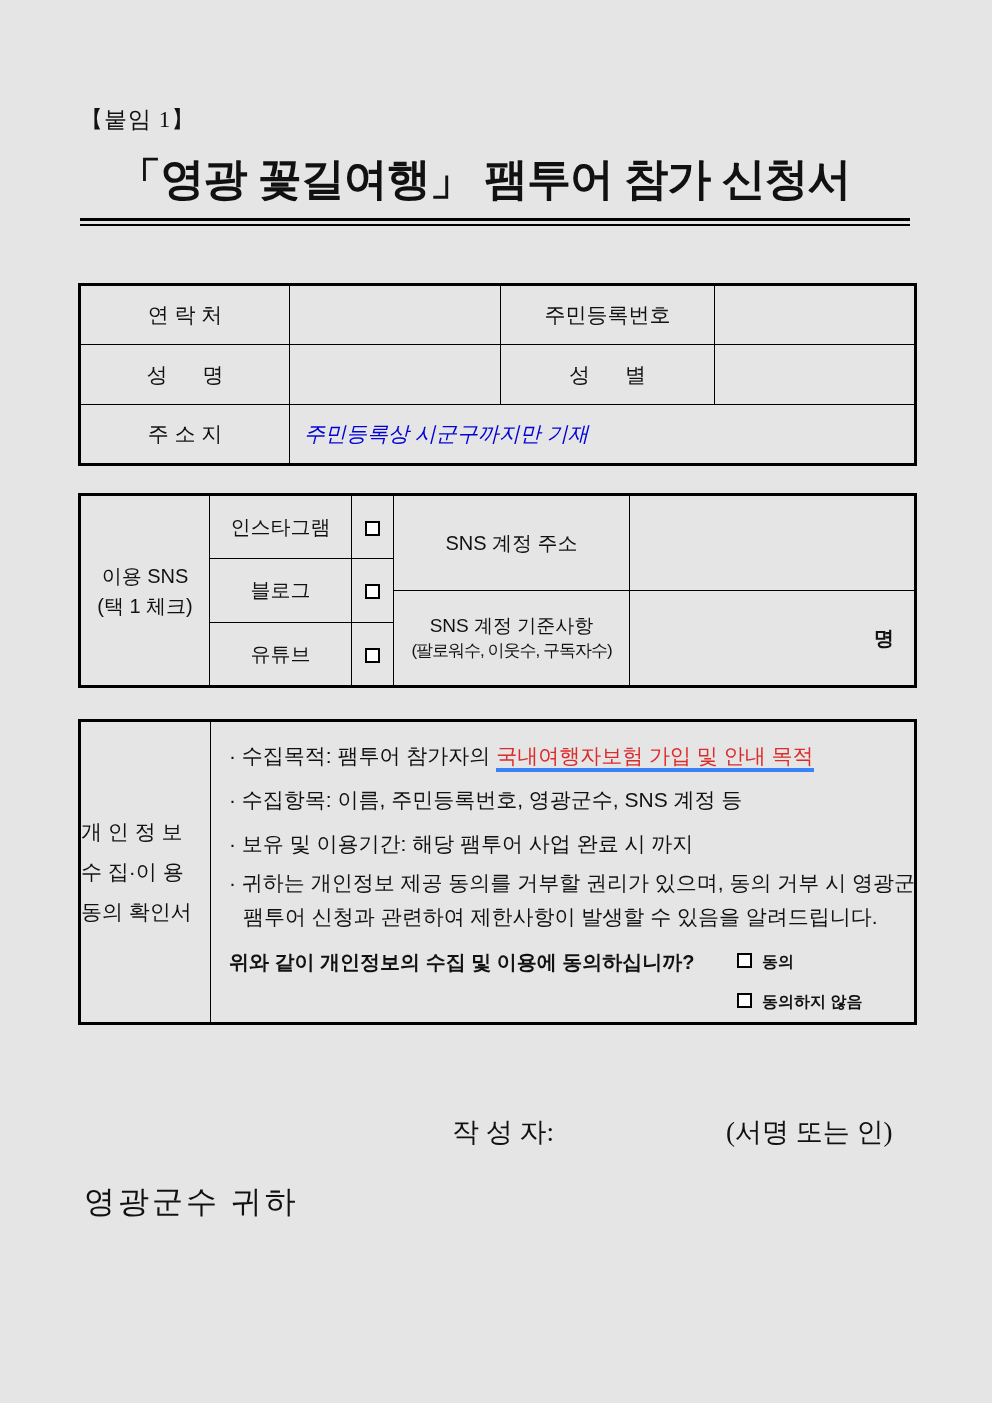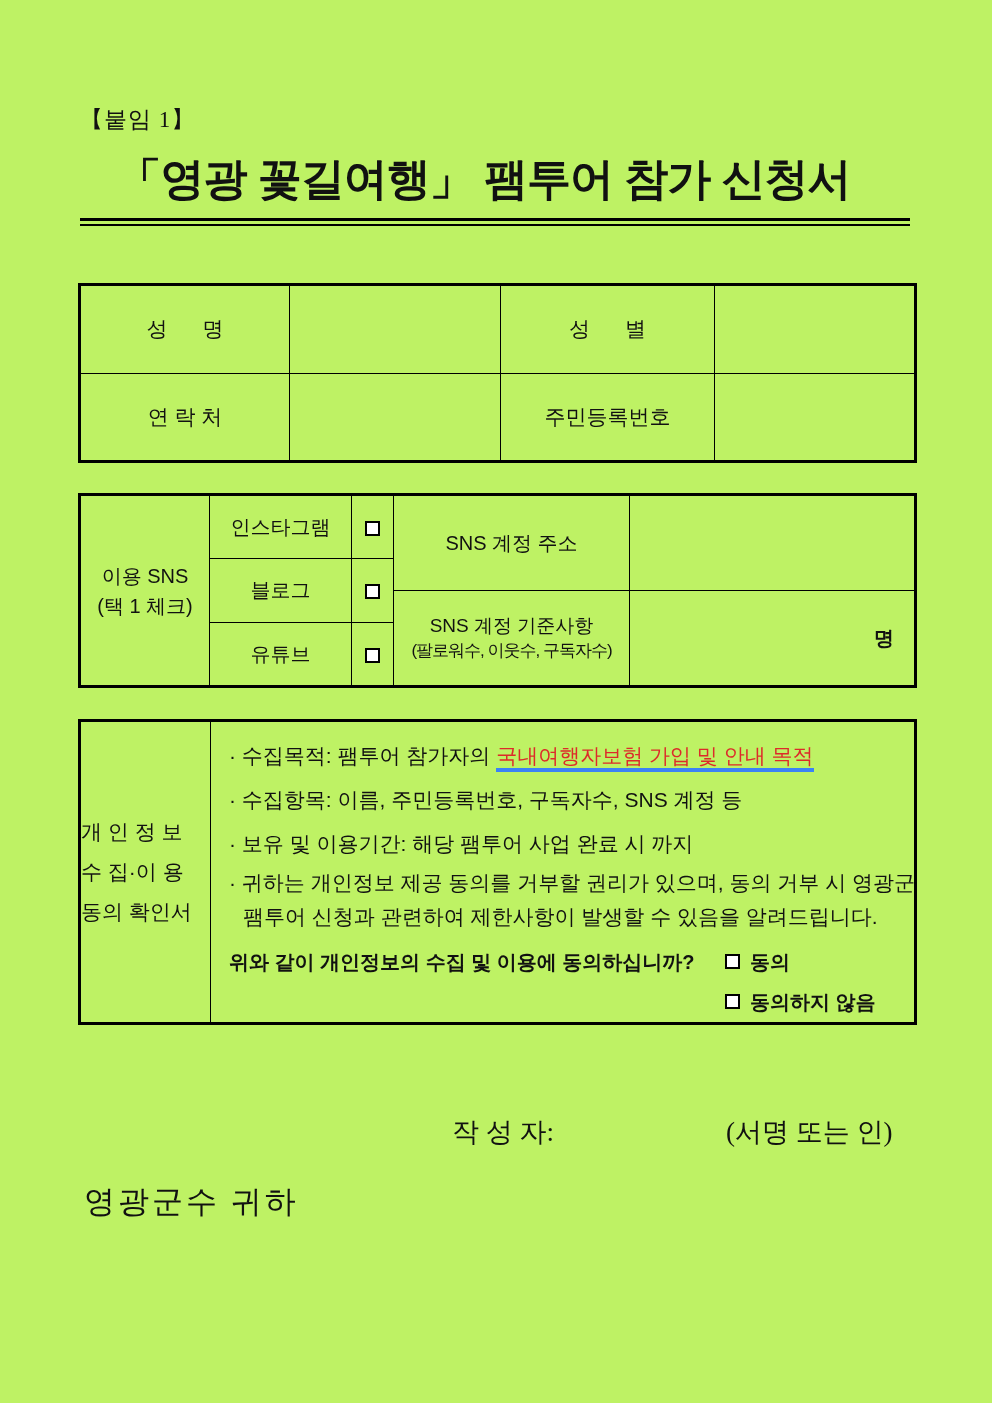--- a/index.html
+++ b/index.html
@@ -1,21 +1,21 @@
 <!DOCTYPE html>
 <html><head>
 <meta charset="utf-8">
 <style>
   * { margin:0; padding:0; box-sizing:border-box; }
   html,body { background:#888; }
   .page {
     position:relative;
     width:992px; height:1403px;
     margin:0 auto;
-    background:#bef264;
+    background:#e5e5e5;
     font-family:"Liberation Sans","DejaVu Sans",sans-serif;
     color:#111;
     overflow:hidden;
   }
   .serif { font-family:"Liberation Serif","DejaVu Serif",serif; }
 
   .attachment {
     position:absolute; left:80px; top:104px;
     font-size:23px; letter-spacing:1px;
   }
@@ -58,21 +58,21 @@
   .t3 { position:absolute; left:78px; top:719px; width:836px; height:302px; }
   .t3 .side { vertical-align:middle; font-size:21px; }
   .t3 .side div { line-height:40px; white-space:pre; }
   .t3 .body-cell { vertical-align:top; padding:12px 10px 0 18px; }
   .pv-item  { font-size:21px; line-height:44px; white-space:nowrap; }
   .pv-cont1 { font-size:21px; line-height:34px; white-space:nowrap; }
   .pv-cont2 { font-size:21px; line-height:34px; padding-left:14px; white-space:nowrap; }
   .pv-q, .pv-q2 { position:relative; height:40px; line-height:40px; }
   .pv-q { margin-top:8px; }
   .pv-q b { font-size:20px; }
-  .chk-group { position:absolute; left:496px; top:0; font-size:20px; font-weight:bold; white-space:nowrap; }
+  .chk-group { position:absolute; left:508px; top:0; font-size:16px; font-weight:bold; white-space:nowrap; }
   .chk-group .cb { margin-right:10px; position:relative; top:-2px; }
   .red-u { border-bottom:4px solid #3b82f6; padding-bottom:1px; }
 
   
   .date-line {
     position:absolute; left:78px; top:1048px; width:836px;
     text-align:right; padding-right:8px;
     font-size:27px;
   }
   .date-line .gap1 { margin-left:62px; }
@@ -97,30 +97,36 @@
 
   <table class="t1 frame">
     <colgroup>
         <col style="width:210px">
         <col style="width:211px">
         <col style="width:214px">
         <col style="width:201px">
       </colgroup>
     <tbody>
         <tr>
+      <td class="lbl">연 락 처</td>
+      <td></td>
+      <td class="lbl">주민등록번호</td>
+      <td></td>
+    </tr>
+    <tr>
       <td class="lbl">성      명</td>
       <td></td>
       <td class="lbl">성      별</td>
       <td></td>
     </tr>
     <tr>
-      <td class="lbl">연 락 처</td>
-      <td></td>
-      <td class="lbl">주민등록번호</td>
-      <td></td>
+      <td class="lbl">주 소 지</td>
+      <td class="hint-cell" colspan="3">
+        <span class="hint" style="color:#0000d8">주민등록상 시군구까지만 기재</span>
+      </td>
     </tr>
   </tbody>
     </table>
 
   <table class="t2 frame">
     <colgroup>
         <col style="width:130px">
         <col style="width:142px">
         <col style="width:42px">
         <col style="width:236px">
@@ -166,21 +172,21 @@
       </colgroup>
     <tbody>
         <tr>
       <td class="side">
         <div>개 인 정 보</div>
         <div>수 집·이 용</div>
         <div>동의 확인서</div>
       </td>
       <td class="body-cell">
         <div class="pv-item"><span>· 수집목적: 팸투어 참가자의 </span><span class="red-u" style="color:#dd2a2a">국내여행자보험 가입 및 안내 목적</span></div>
-        <div class="pv-item">· 수집항목: 이름, 주민등록번호, 구독자수, SNS 계정 등</div>
+        <div class="pv-item">· 수집항목: 이름, 주민등록번호, 영광군수, SNS 계정 등</div>
         <div class="pv-item">· 보유 및 이용기간: 해당 팸투어 사업 완료 시 까지</div>
         <div class="pv-cont1">· 귀하는 개인정보 제공 동의를 거부할 권리가 있으며, 동의 거부 시 영광군</div>
         <div class="pv-cont2">팸투어 신청과 관련하여 제한사항이 발생할 수 있음을 알려드립니다.</div>
         <div class="pv-q">
           <b>위와 같이 개인정보의 수집 및 이용에 동의하십니까?</b>
           <span class="chk-group"><span class="cb"></span><span>동의</span></span>
         </div>
         <div class="pv-q2">
           <span class="chk-group"><span class="cb"></span><span>동의하지 않음</span></span>
         </div>

